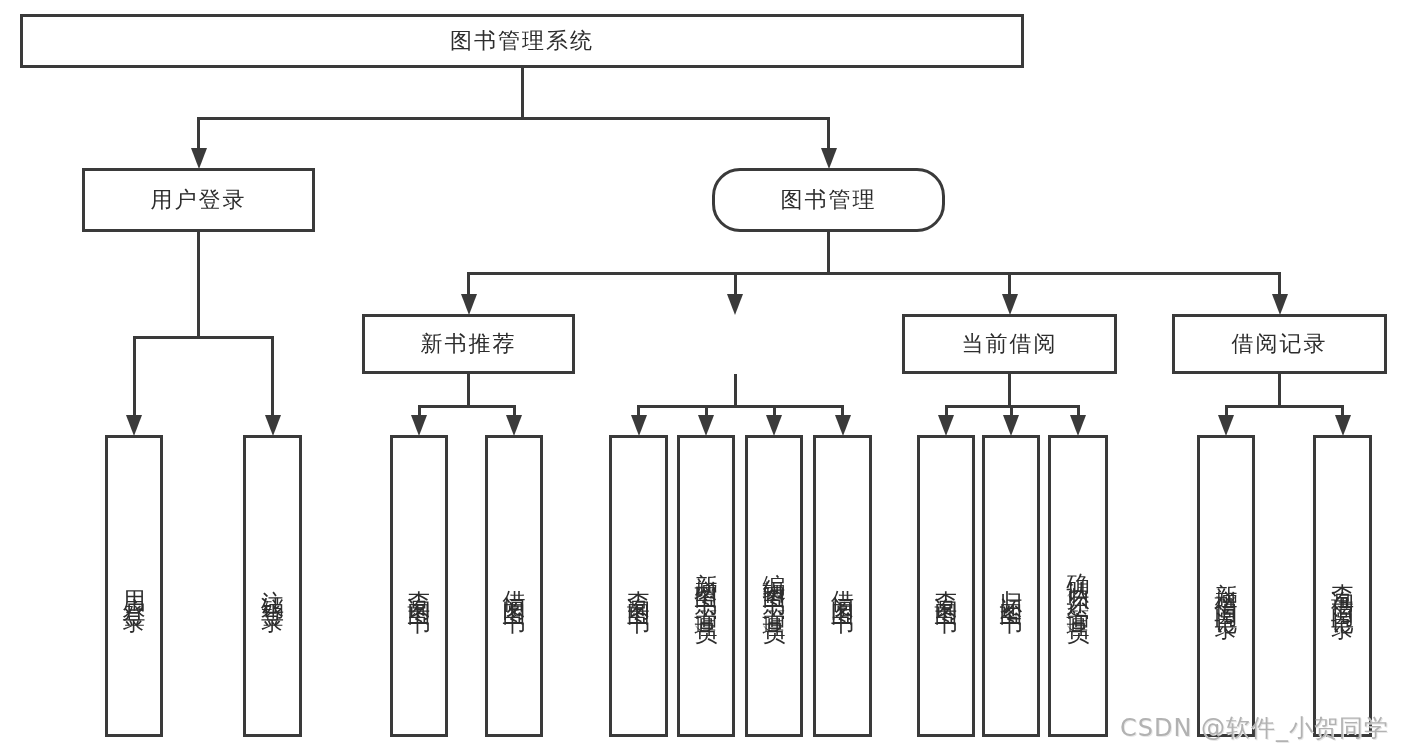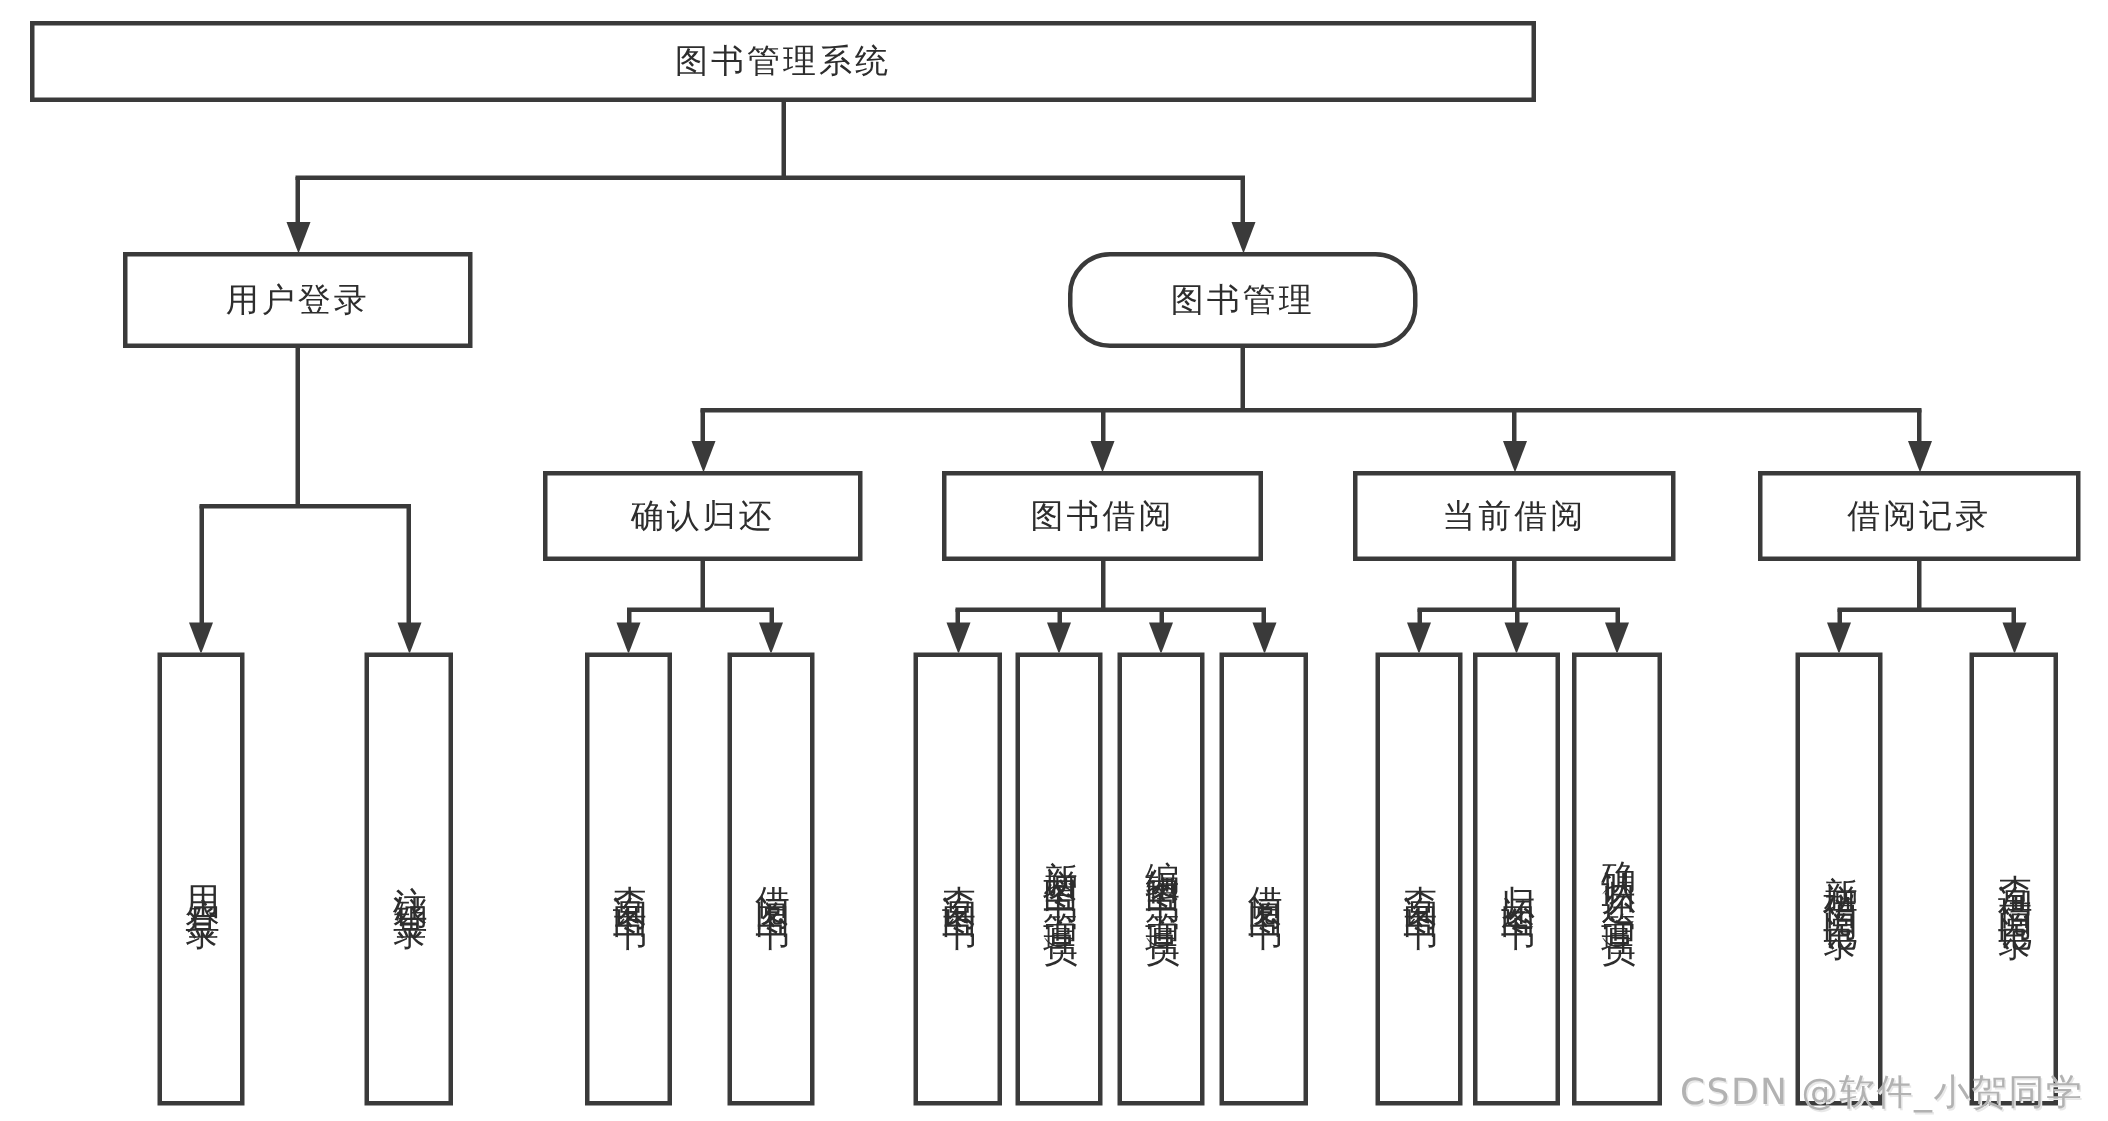--- a/index.html
+++ b/index.html
@@ -73,24 +73,21 @@
 <div class="node" style="left: 20px; top: 14px; width: 1004px; height: 54px;">
       <span class="node-label">图书管理系统</span>
     </div>
     <div class="node" style="left: 82px; top: 168px; width: 233px; height: 64px;">
       <span class="node-label">用户登录</span>
     </div>
     <div class="node" style="left: 712px; top: 168px; width: 233px; height: 64px; border-radius: 28px;">
       <span class="node-label">图书管理</span>
     </div>
     <div class="node" style="left: 362px; top: 314px; width: 213px; height: 60px;">
-      <span class="node-label">确认归还</span>
-    </div>
-    <div class="node" style="left: 628px; top: 314px; width: 214px; height: 60px;">
-      <span class="node-label">图书借阅</span>
+      <span class="node-label">新书推荐</span>
     </div>
     <div class="node" style="left: 1172px; top: 314px; width: 215px; height: 60px;">
       <span class="node-label">借阅记录</span>
     </div>
     <div class="node" style="left: 902px; top: 314px; width: 215px; height: 60px;">
       <span class="node-label">当前借阅</span>
     </div>
     <div class="node vertical" style="left: 105px; top: 435px; width: 58px; height: 302px;">
       <span class="node-label">用户登录</span>
     </div>

